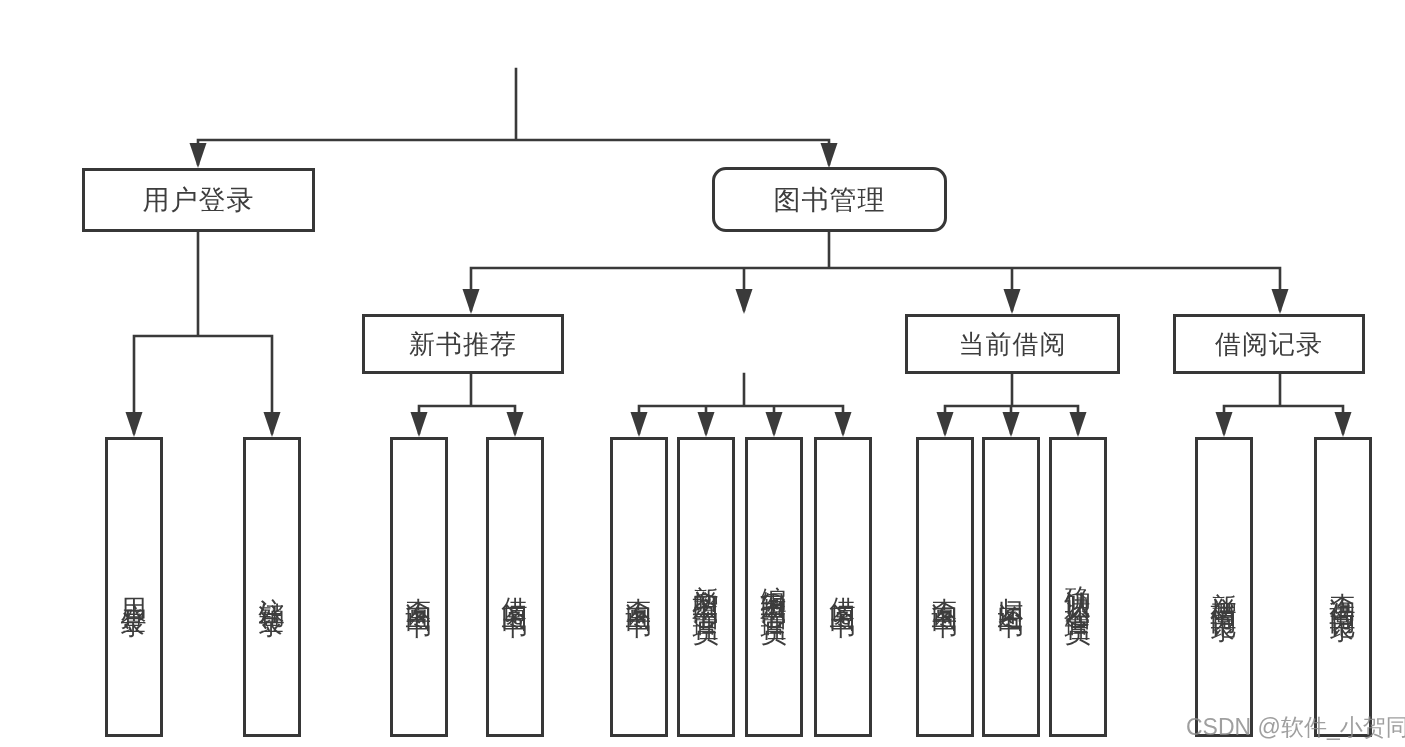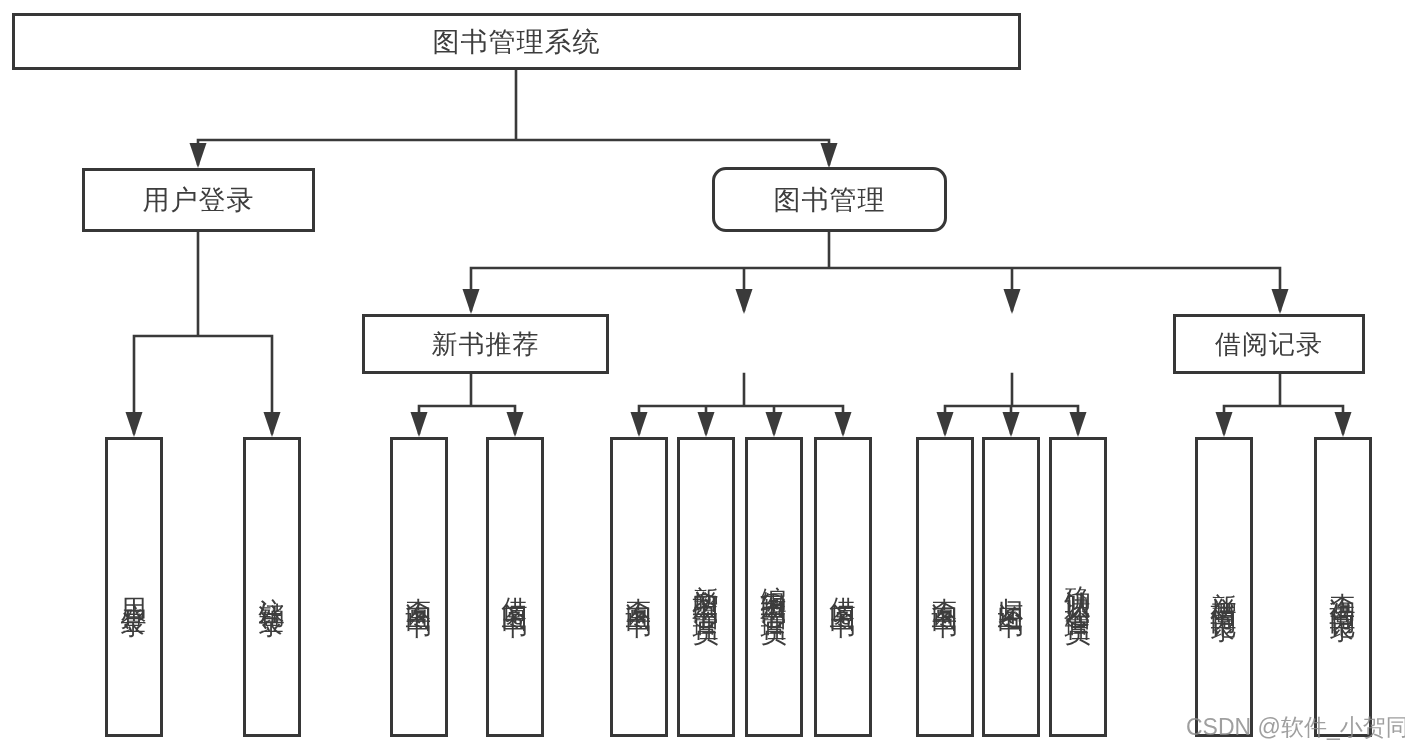--- a/index.html
+++ b/index.html
@@ -100,33 +100,33 @@
         <polygon stroke="none" points="1069.5,412 1086.5,412 1078,437"></polygon>
       </g>
       <g>
         <path fill="none" d="M1280 374 V406 M1224 406 H1343 M1224 406 V433 M1343 406 V433"></path>
         <polygon stroke="none" points="1215.5,412 1232.5,412 1224,437"></polygon>
         <polygon stroke="none" points="1334.5,412 1351.5,412 1343,437"></polygon>
       </g>
     </g>
   </svg>
 
-  <div class="box" style="left:12px; top:13px; width:1009px; height:57px;">
-    <span class="hlabel">图书管理系统</span>
-  </div>
 
   <div class="box" style="left:82px; top:168px; width:233px; height:64px;">
     <span class="hlabel">用户登录</span>
   </div>
   <div class="box" style="left:712px; top:167px; width:235px; height:65px;border-radius:14px;">
     <span class="hlabel">图书管理</span>
   </div>
 
-  <div class="box lvl3" style="left:362px; top:314px; width:247px; height:60px;">
+  <div class="box lvl3" style="left:362px; top:314px; width:202px; height:60px;">
     <span class="hlabel">新书推荐</span>
+  </div>
+  <div class="box lvl3" style="left:905px; top:314px; width:215px; height:60px;">
+    <span class="hlabel">当前借阅</span>
   </div>
   <div class="box lvl3" style="left:1173px; top:314px; width:192px; height:60px;">
     <span class="hlabel">借阅记录</span>
   </div>
 
   <div class="box vleaf" style="left:105px;">
     <span class="vtext">用户登录</span>
   </div>
   <div class="box vleaf" style="left:243px;">
     <span class="vtext">注销登录</span>

